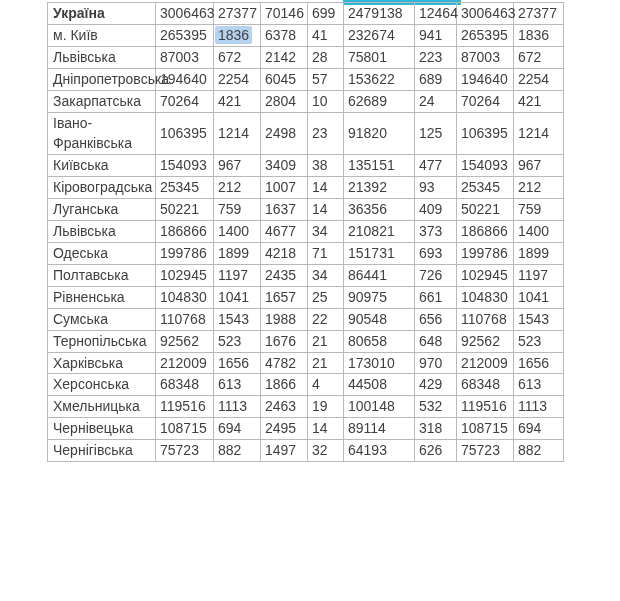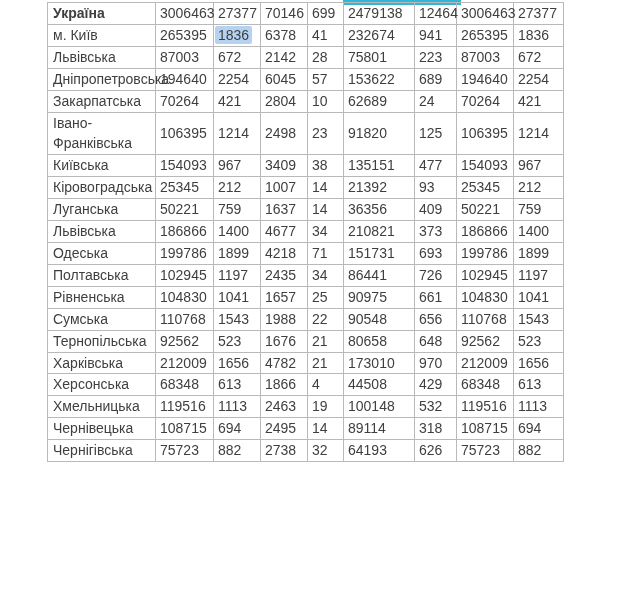--- a/index.html
+++ b/index.html
@@ -293,21 +293,21 @@
           <td class="num">14</td>
           <td class="num">89114</td>
           <td class="num">318</td>
           <td class="num">108715</td>
           <td class="num">694</td>
         </tr>
         <tr>
           <td class="region">Чернігівська</td>
           <td class="num">75723</td>
           <td class="num">882</td>
-          <td class="num">2738</td>
+          <td class="num">1497</td>
           <td class="num">32</td>
           <td class="num">64193</td>
           <td class="num">626</td>
           <td class="num">75723</td>
           <td class="num">882</td>
         </tr>
       </tbody>
   </table>
 </div>
 

